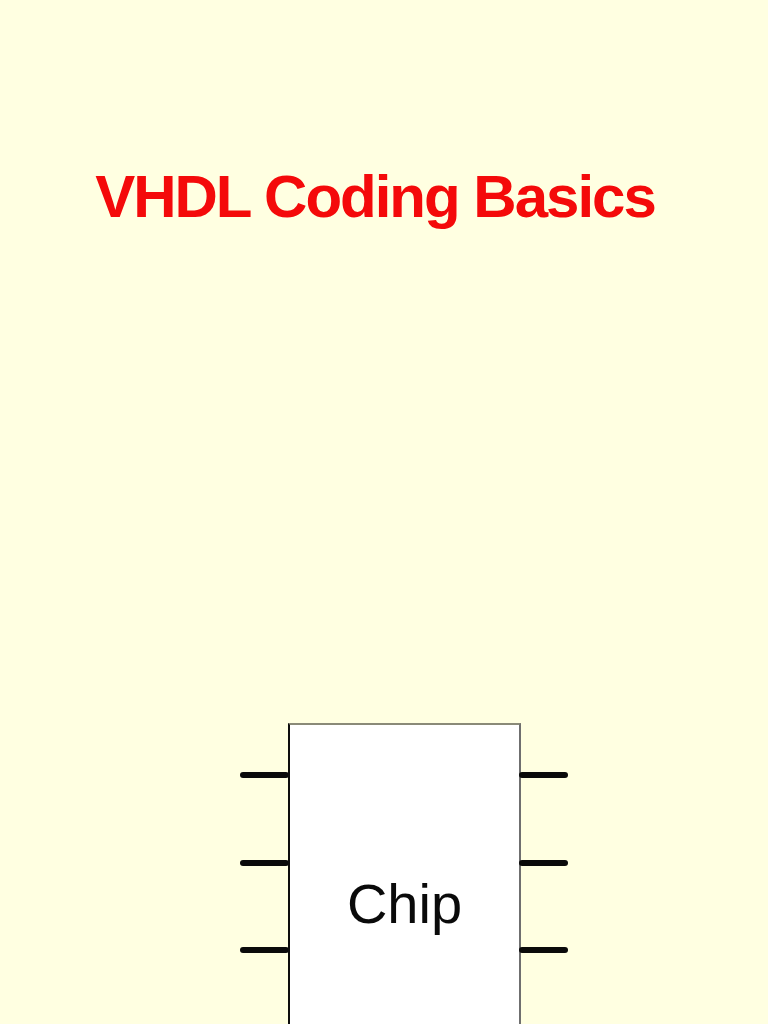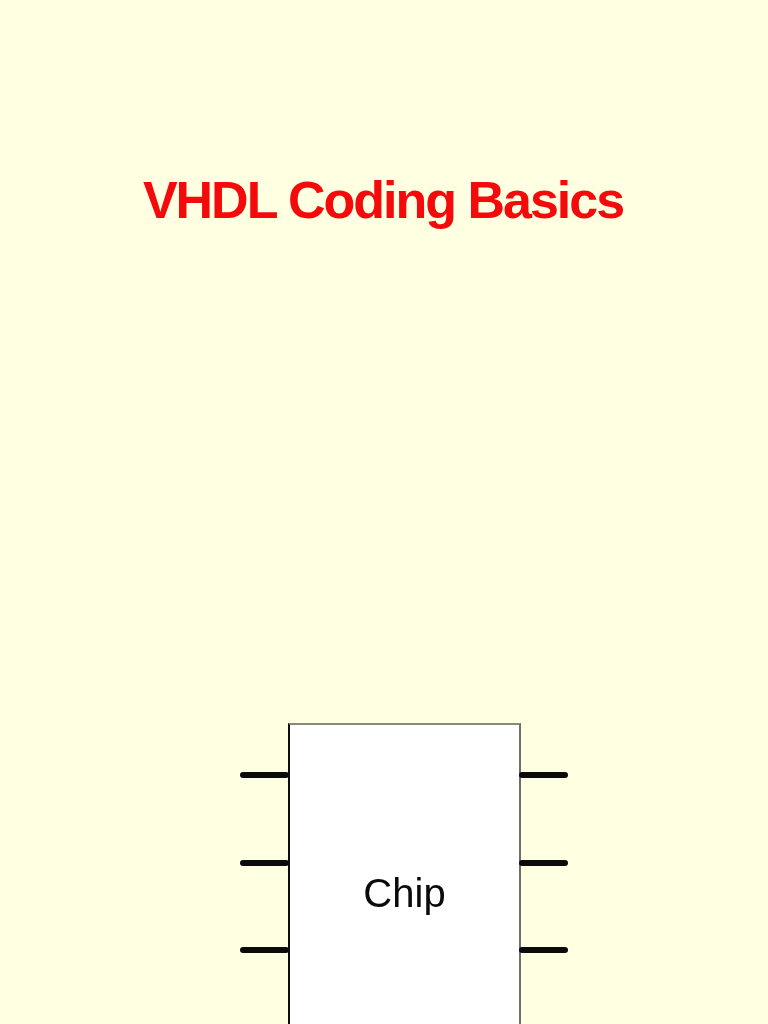--- a/index.html
+++ b/index.html
@@ -16,23 +16,23 @@
   }
   .slide {
     position: absolute;
     inset: 0;
   }
   .slide-title {
     position: absolute;
     top: 158px;
     left: 0;
     width: 742px;
-    margin: 12px;
+    margin: 4px;
     text-align: center;
-    font-size: 52px;
+    font-size: 60px;
     font-weight: 700;
     letter-spacing: -2px;
     color: #F40A0A;
     white-space: nowrap;
   }
   .section-heading {
     position: absolute;
     top: 626px;
     left: 50%;
     transform: translateX(-50%);
@@ -58,21 +58,21 @@
     border-top: 2px solid #8a8a78;
     border-left: 2px solid #0d0d0d;
     border-right: 2px solid #6f6f6f;
   }
   .chip-label {
     position: absolute;
     top: 146px;
     left: 0;
     right: 0;
     text-align: center;
-    font-size: 40px;
+    font-size: 56px;
     font-weight: 400;
     color: #0a0a0a;
     letter-spacing: 0px;
   }
   .pin {
     position: absolute;
     height: 6px;
     width: 49px;
     background: #0a0a0a;
     border-radius: 3px;

